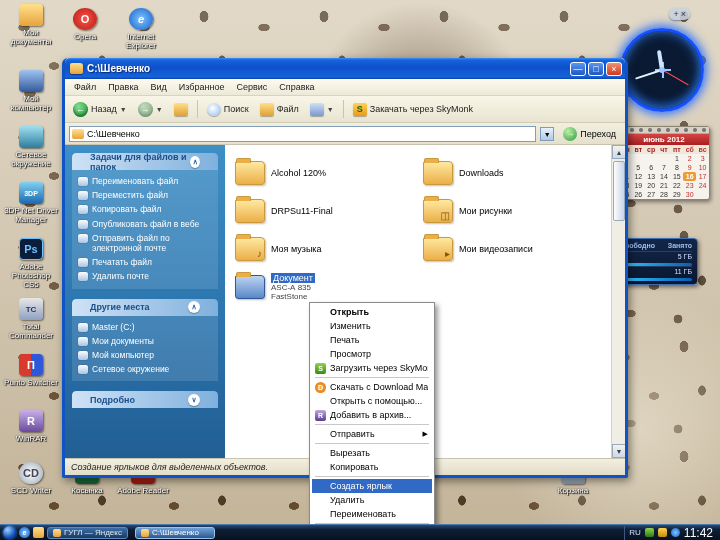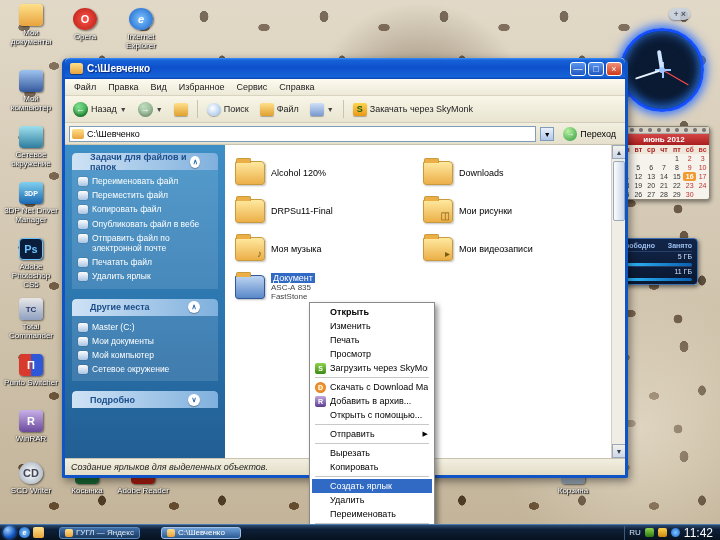--- a/index.html
+++ b/index.html
@@ -500,21 +500,21 @@
               <div class="tp-item">
                 <div class="tp-ico"></div>
                 <span>Отправить файл по электронной почте</span>
               </div>
               <div class="tp-item">
                 <div class="tp-ico"></div>
                 <span>Печатать файл</span>
               </div>
               <div class="tp-item">
                 <div class="tp-ico"></div>
-                <span>Удалить ярлык</span>
+                <span>Удалить почте</span>
               </div>
             </div>
         </div>
         <div class="tp-section">
           <div class="tp-header">
             <span>Другие места</span>
             <span class="tp-chev">∧</span>
           </div>
           <div class="tp-body" id="other-places-body">
               <div class="tp-item">
@@ -629,26 +629,26 @@
       <div class="cm-item">
         <div class="cm-ico skymonk">S</div>
         <span class="cm-label">Загрузить через SkyMonk</span>
       </div>
       <div class="cm-sep"></div>
       <div class="cm-item">
         <div class="cm-ico dm">D</div>
         <span class="cm-label">Скачать с Download Master</span>
       </div>
       <div class="cm-item">
+        <div class="cm-ico empty"></div>
+        <span class="cm-label">Открыть с помощью...</span>
+      </div>
+      <div class="cm-item">
         <div class="cm-ico winrar">R</div>
         <span class="cm-label">Добавить в архив...</span>
-      </div>
-      <div class="cm-item">
-        <div class="cm-ico empty"></div>
-        <span class="cm-label">Открыть с помощью...</span>
       </div>
       <div class="cm-sep"></div>
       <div class="cm-item">
         <div class="cm-ico empty"></div>
         <span class="cm-label">Отправить</span>
         <span class="cm-arrow">▶</span>
       </div>
       <div class="cm-sep"></div>
       <div class="cm-item">
         <div class="cm-ico empty"></div>
@@ -675,21 +675,21 @@
       <div class="cm-item">
         <div class="cm-ico empty"></div>
         <span class="cm-label">Свойства</span>
       </div>
     </div>
 
   <div class="taskbar">
     <div class="start-orb"></div>
     <div class="ql-icon ie">e</div>
     <div class="ql-icon folder"></div>
-    <div id="task-buttons" style="display:flex;gap:21px;margin-left:12px;">
+    <div id="task-buttons" style="display:flex;gap:7px;">
         <div class="task-btn">
           <div class="ti"></div>
           <span>ГУГЛ — Яндекс</span>
         </div>
         <div class="task-btn active">
           <div class="ti"></div>
           <span>C:\Шевченко</span>
         </div>
       </div>
     <div class="tb-spacer"></div>

